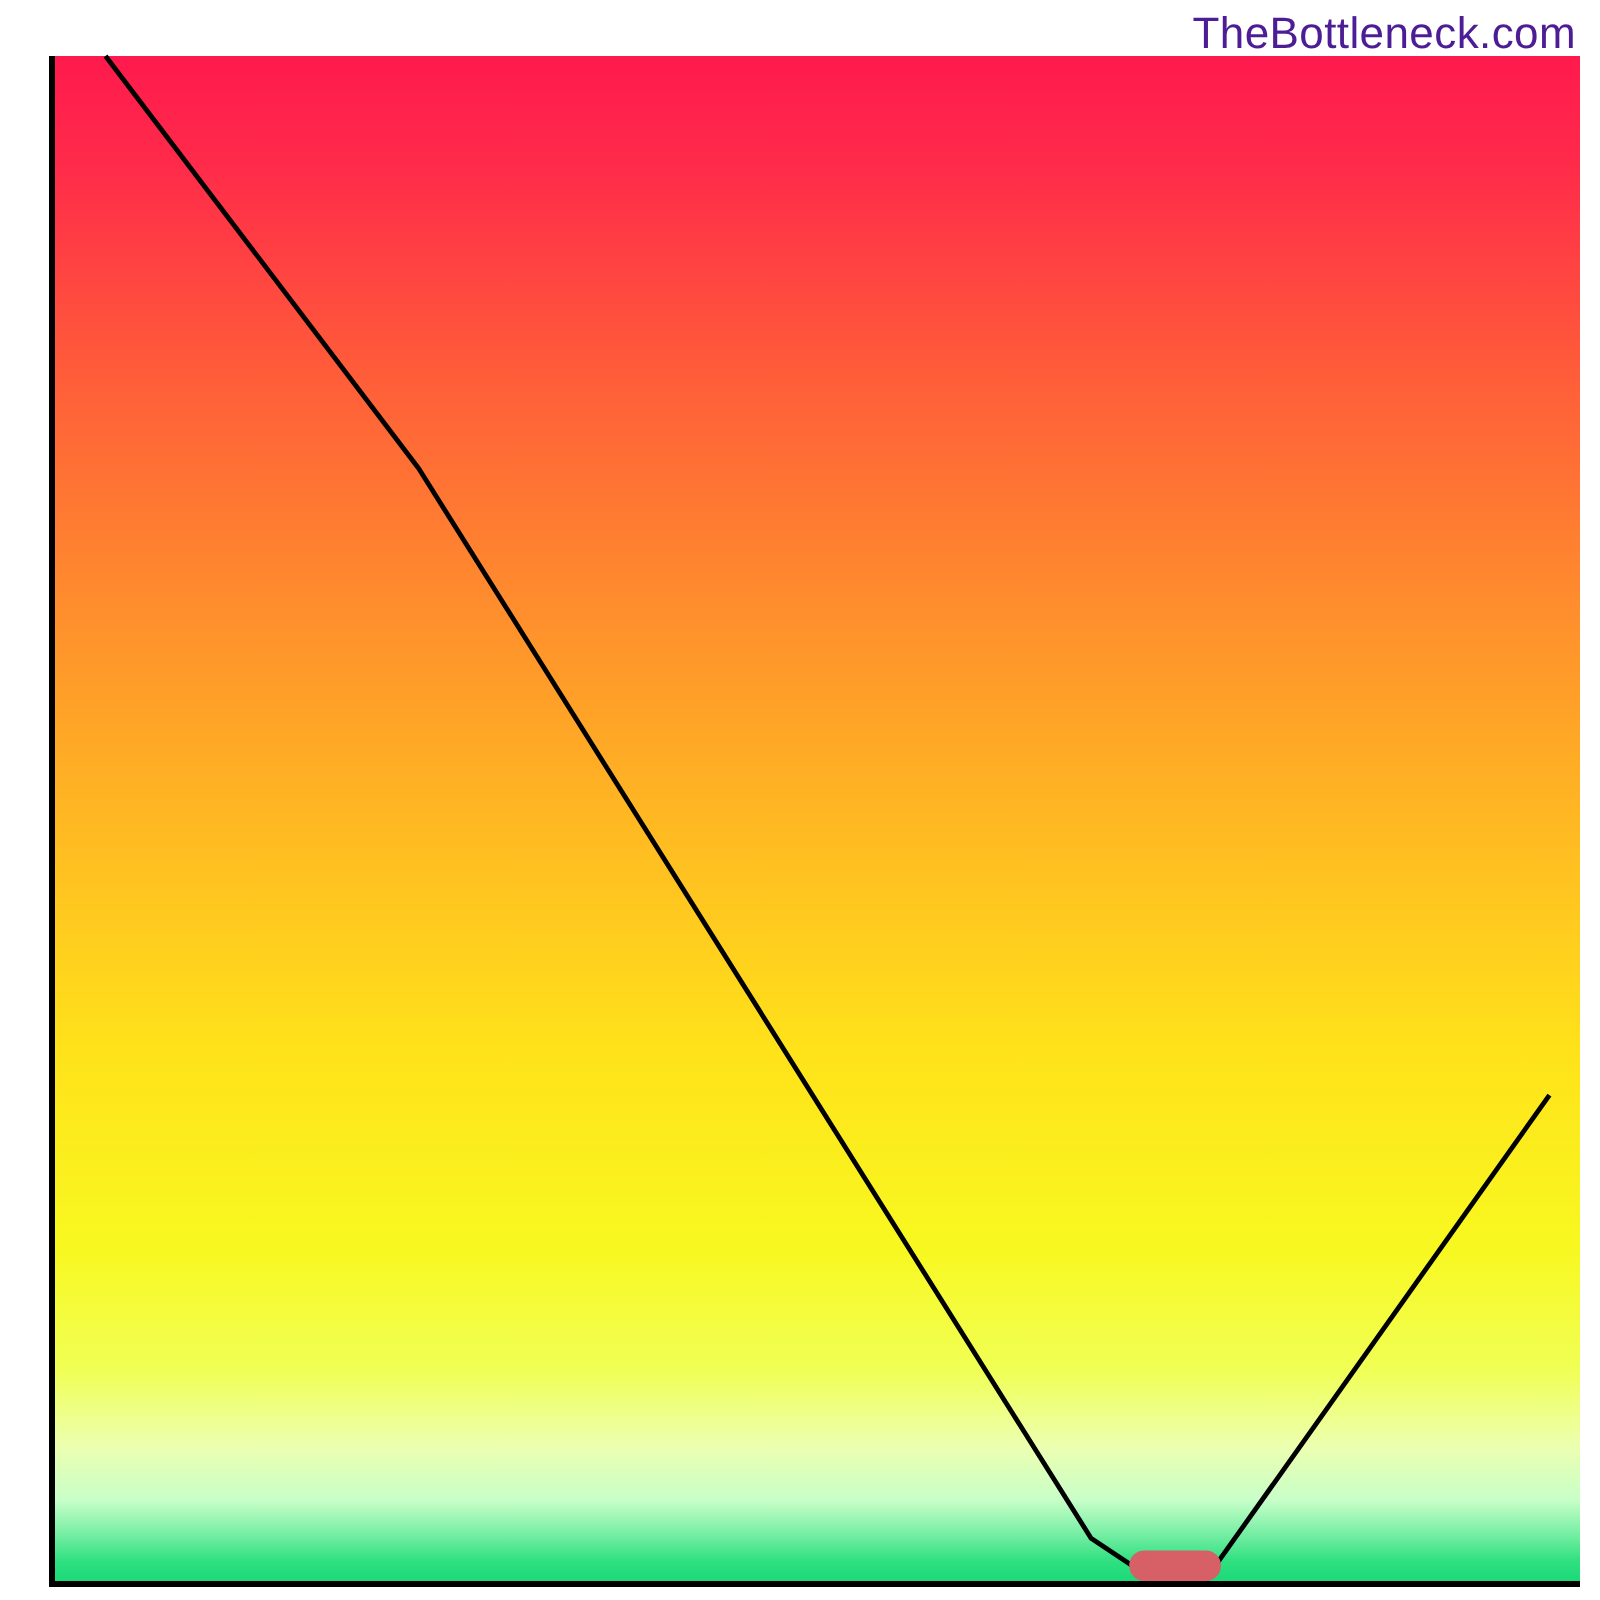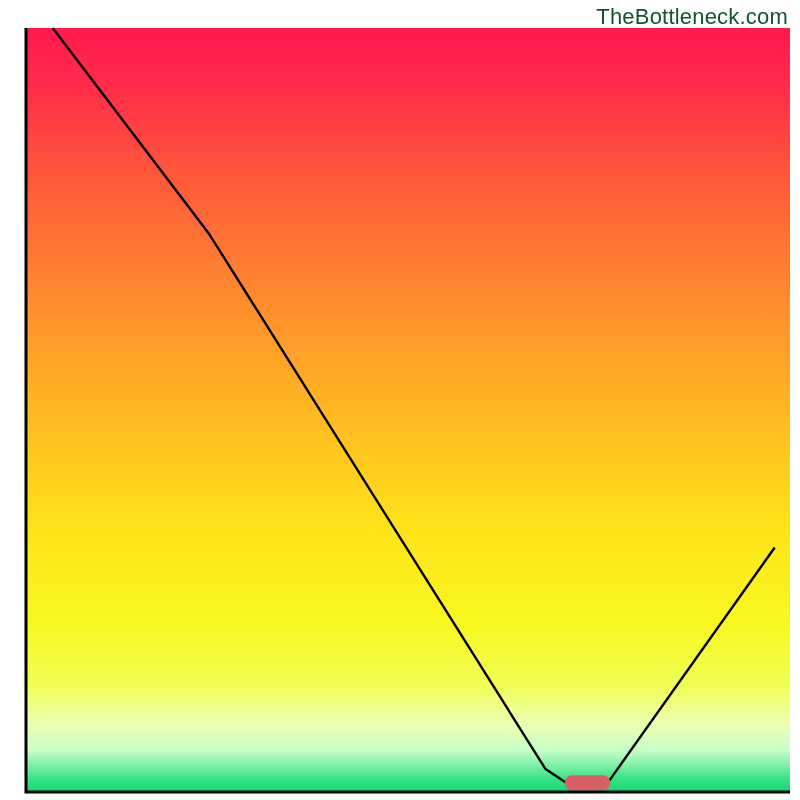--- a/index.html
+++ b/index.html
@@ -12,21 +12,21 @@
   }
   .container {
     position: relative;
     width: 800px;
     height: 800px;
   }
   .watermark {
     position: absolute;
     top: 4px;
     right: 12px;
-    color: #14532d;
+    color: #4c1d95;
     font-size: 22px;
     font-weight: 400;
     letter-spacing: 0.2px;
     z-index: 10;
     margin-left: 10px;
   }
   svg.chart {
     position: absolute;
     top: 0;
     left: 0;

